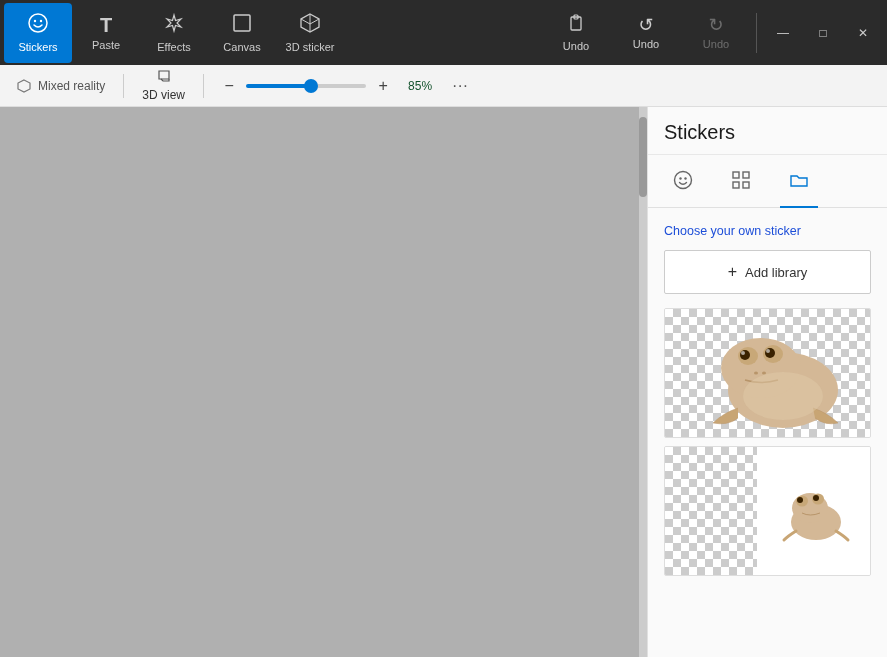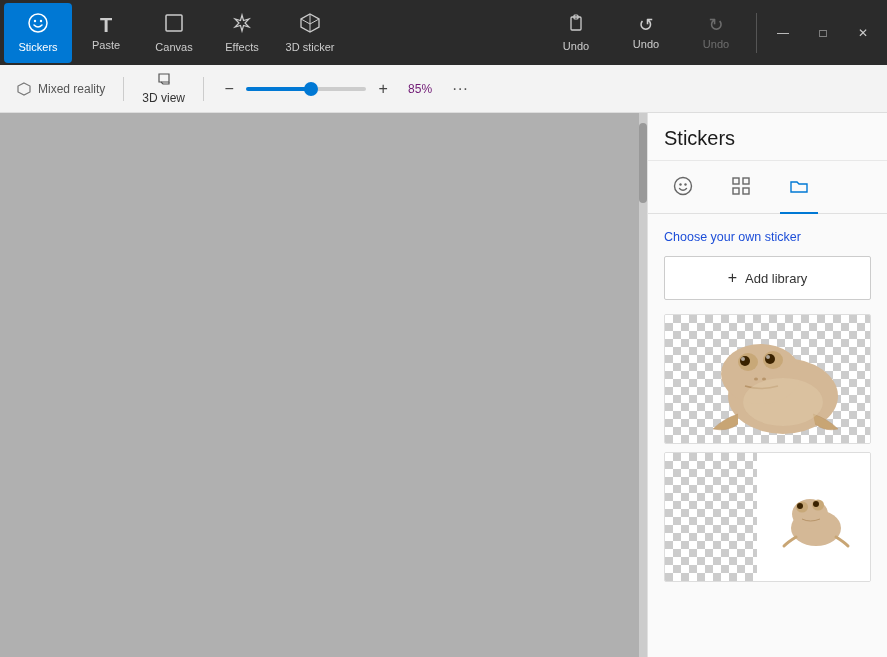--- a/index.html
+++ b/index.html
@@ -55,21 +55,21 @@
       align-items: center;
       justify-content: center;
       cursor: pointer;
       color: #ccc;
       font-size: 12px;
     }
 
     
     .secondary-toolbar {
       background: #f3f3f3;
-      height: 48px;
+      height: 42px;
       display: flex;
       align-items: center;
       padding: 0 8px;
       border-bottom: 1px solid #ddd;
       flex-shrink: 0;
       gap: 6px;
     }
     .mixed-reality-btn {
       display: flex;
       align-items: center;
@@ -121,21 +121,21 @@
     .zoom-slider::-webkit-slider-thumb {
       -webkit-appearance: none;
       width: 14px;
       height: 14px;
       border-radius: 50%;
       background: #0078d4;
       cursor: pointer;
     }
     .zoom-percent {
       font-size: 12px;
-      color: #701a75;
+      color: #14532d;
       width: 40px;
       text-align: center;
     }
     .more-btn {
       width: 28px;
       height: 28px;
       display: flex;
       align-items: center;
       justify-content: center;
       font-size: 16px;
@@ -293,33 +293,33 @@
   </div>
 
   <div class="toolbar-item">
     <span class="tb-icon" style="font-size:20px;color:#ccc;font-weight:bold;">T</span>
     <span>Paste</span>
   </div>
 
   <div class="toolbar-item">
     <span class="tb-icon">
       <svg width="22" height="22" viewBox="0 0 22 22" fill="none">
+        <path d="M11 3 L12.5 8.5 L18 7 L14 11 L18 15 L12.5 13.5 L11 19 L9.5 13.5 L4 15 L8 11 L4 7 L9.5 8.5 Z" stroke="#ccc" stroke-width="1.2" fill="none"></path>
+      </svg>
+    </span>
+    <span>Effects</span>
+  </div>
+
+  <div class="toolbar-item">
+    <span class="tb-icon">
+      <svg width="22" height="22" viewBox="0 0 22 22" fill="none">
         <rect x="3" y="3" width="16" height="16" rx="1" stroke="#ccc" stroke-width="1.5" fill="none"></rect>
       </svg>
     </span>
     <span>Canvas</span>
-  </div>
-
-  <div class="toolbar-item">
-    <span class="tb-icon">
-      <svg width="22" height="22" viewBox="0 0 22 22" fill="none">
-        <path d="M11 3 L12.5 8.5 L18 7 L14 11 L18 15 L12.5 13.5 L11 19 L9.5 13.5 L4 15 L8 11 L4 7 L9.5 8.5 Z" stroke="#ccc" stroke-width="1.2" fill="none"></path>
-      </svg>
-    </span>
-    <span>Effects</span>
   </div>
 
   <div class="toolbar-item">
     <span class="tb-icon">
       <svg width="22" height="22" viewBox="0 0 22 22" fill="none">
         <path d="M11 2 L20 7 L20 15 L11 20 L2 15 L2 7 Z" stroke="#ccc" stroke-width="1.3" fill="none"></path>
         <path d="M11 2 L11 20 M2 7 L11 12 L20 7" stroke="#ccc" stroke-width="1" fill="none"></path>
       </svg>
     </span>
     <span>3D sticker</span>

